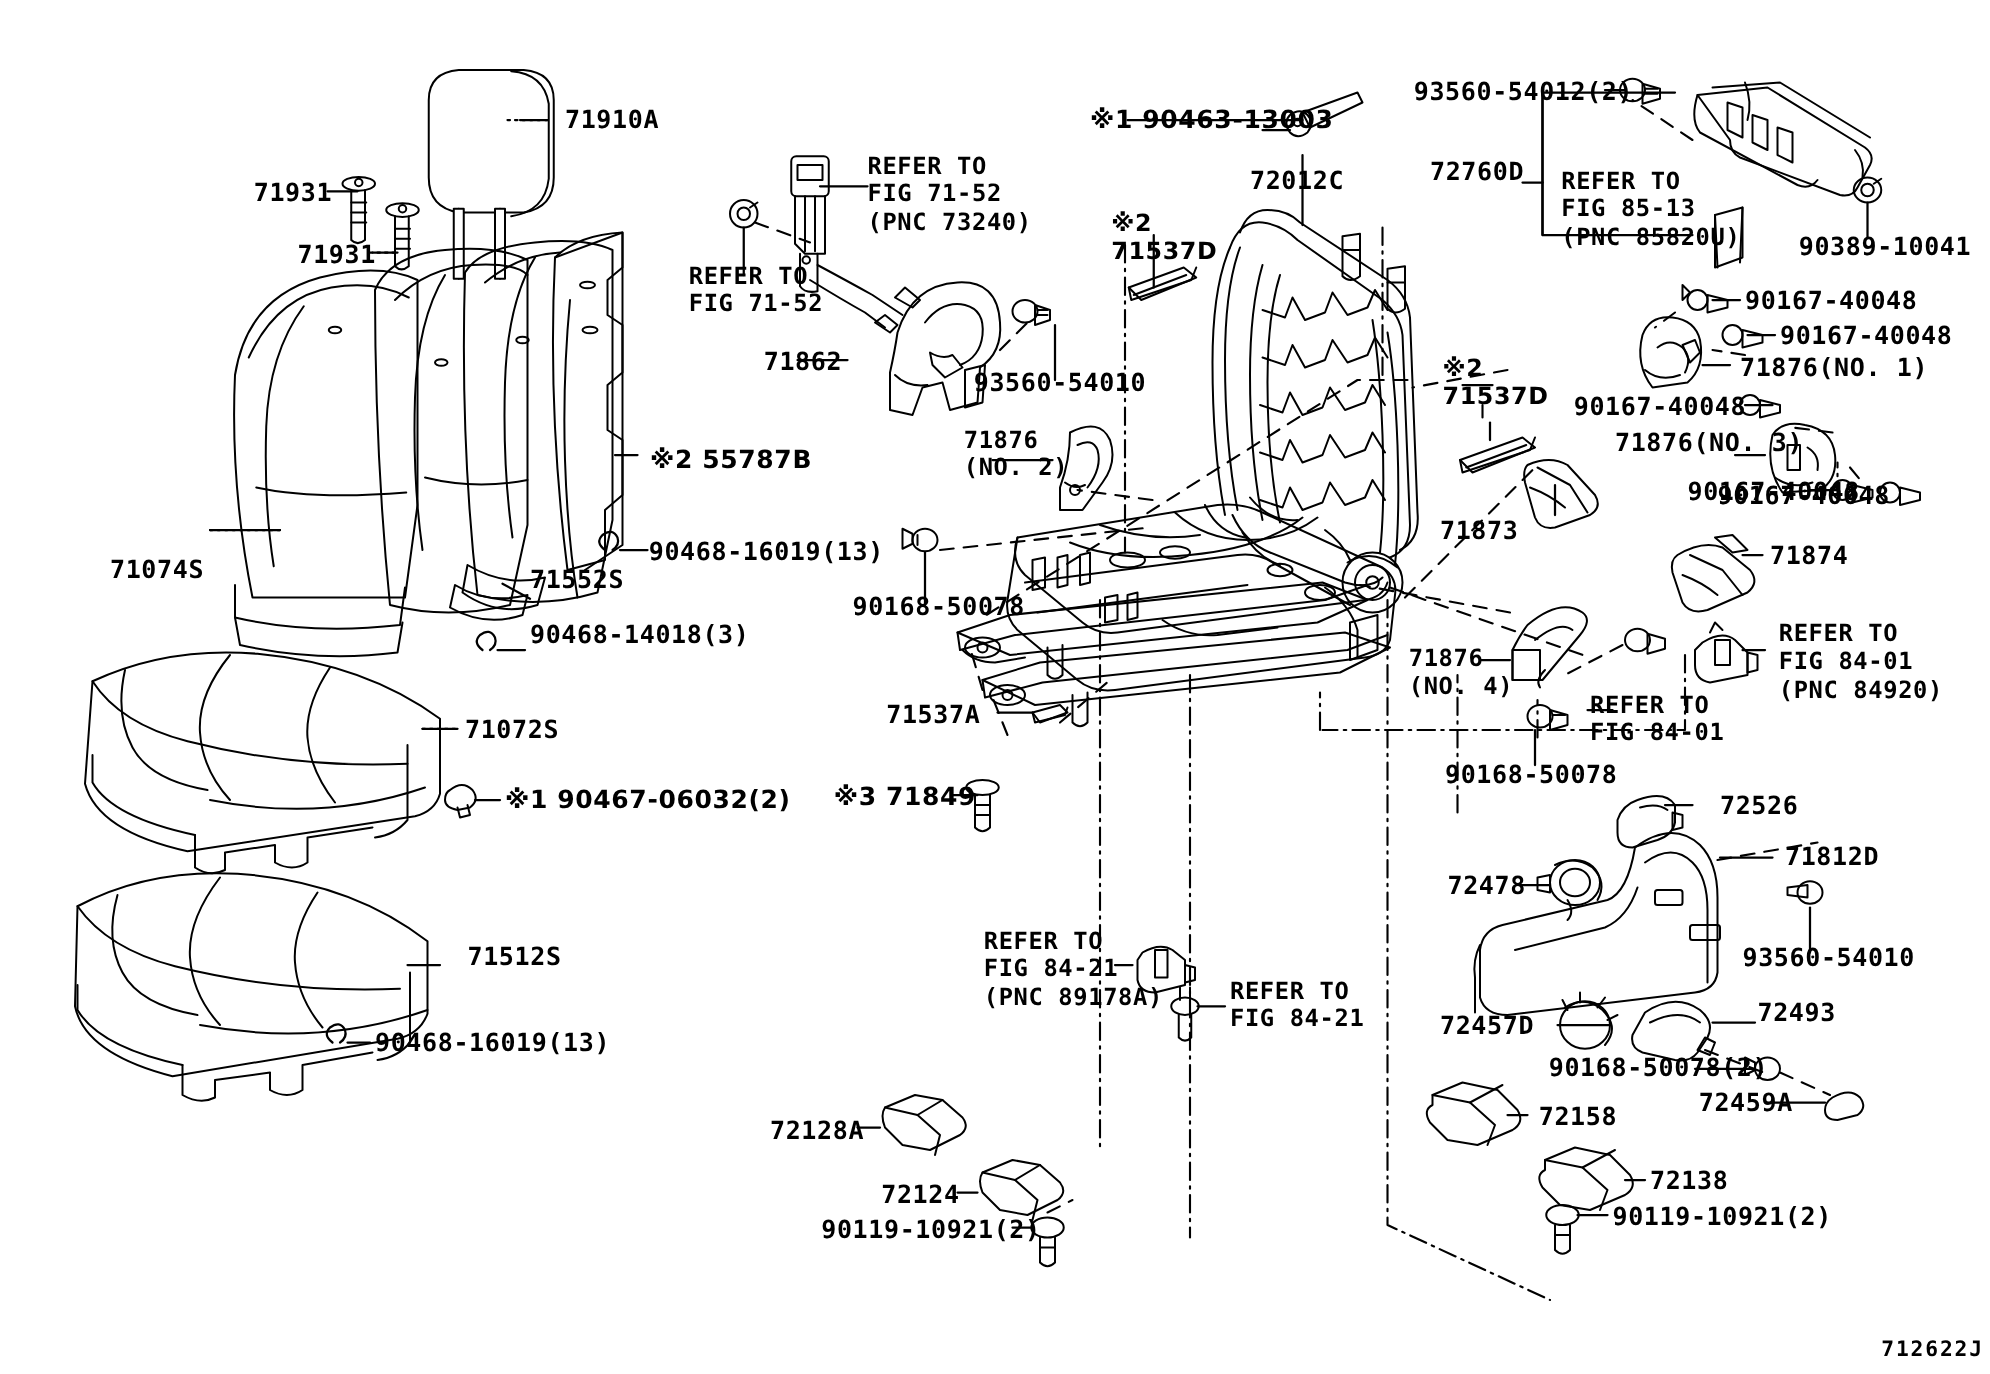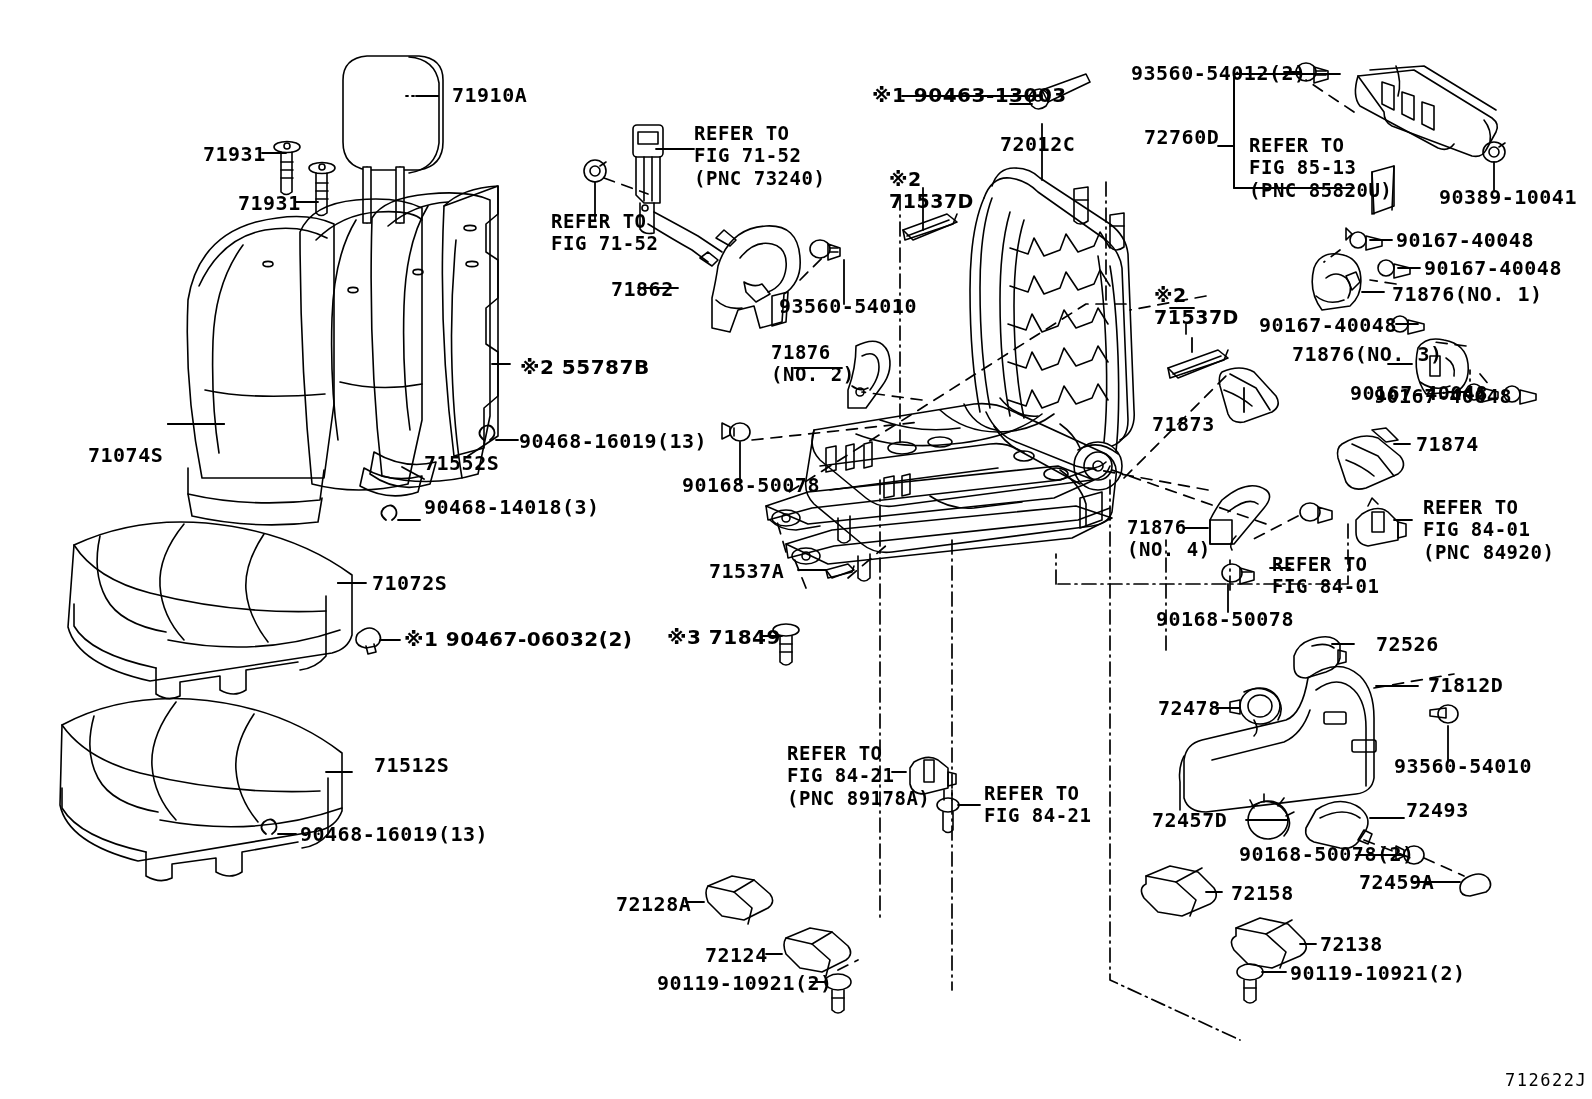--- a/index.html
+++ b/index.html
@@ -4,21 +4,21 @@
 <style>
   html,body{margin:0;padding:0;background:#fff;}
   body{width:1592px;height:1099px;position:relative;overflow:hidden;
        font-family:"DejaVu Sans Mono","Liberation Mono",monospace;color:#000;}
   #canvas{position:absolute;inset:0;width:1592px;height:1099px;}
   svg.art{position:absolute;left:0;top:0;width:1592px;height:1099px;overflow:visible;}
   svg.art *{vector-effect:non-scaling-stroke;}
   .lbl{position:absolute;white-space:pre;font-family:"DejaVu Sans Mono","Liberation Mono",monospace;
        font-weight:700;font-size:20px;letter-spacing:.5px;line-height:1.18;color:#000;}
   .lbl.note{font-size:19px;font-weight:700;letter-spacing:1px;}
-  .lbl.code{font-size:17px;font-weight:400;letter-spacing:1.5px;}
+  .lbl.code{font-size:17px;font-weight:700;letter-spacing:1.5px;}
   .lbl.multi{font-size:19px;}
   .mk{font-family:"DejaVu Sans","Liberation Sans",sans-serif;font-weight:700;}
 </style>
 </head>
 <body>
 
 <div id="canvas">
 
   <svg class="art" viewBox="0 0 1592 1099" xmlns="http://www.w3.org/2000/svg">
     <g fill="none" stroke="#000" stroke-width="1.6" stroke-linejoin="round" stroke-linecap="round">

